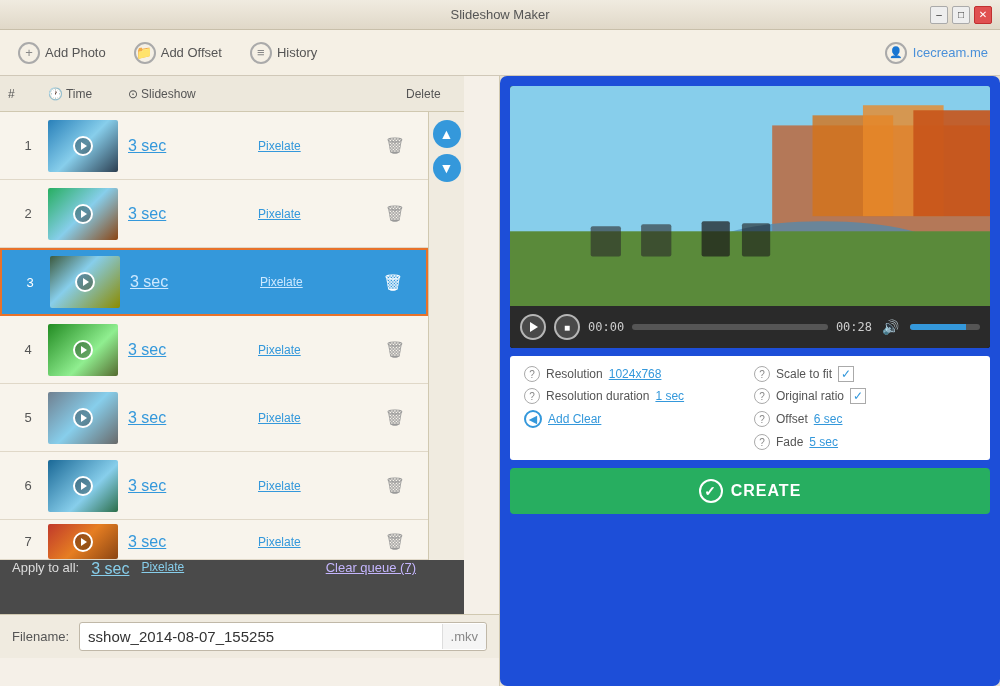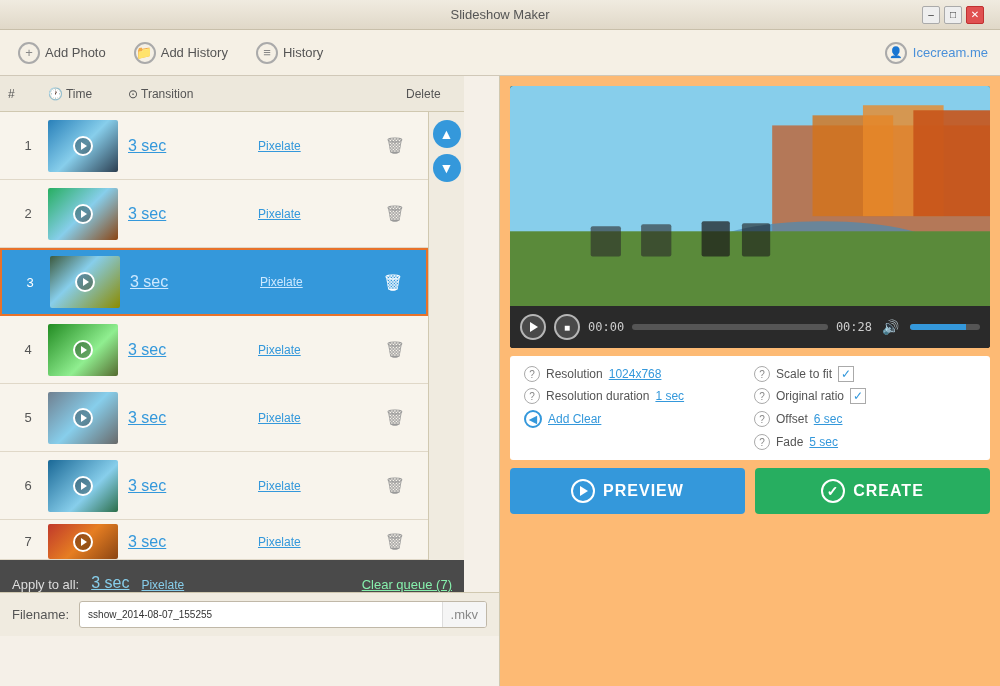--- a/index.html
+++ b/index.html
@@ -14,21 +14,21 @@
     }
 
     
     .title-bar {
       background: linear-gradient(to bottom, #f0ebe0, #e0d8c8);
       height: 30px;
       display: flex;
       align-items: center;
       justify-content: space-between;
       border-bottom: 1px solid #c8bfaa;
-      padding: 0 16px;
+      padding: 0 8px;
       user-select: none;
     }
     .title-bar-title {
       position: absolute;
       left: 50%;
       transform: translateX(-50%);
       font-size: 13px;
       color: #555;
     }
     .title-bar-controls {
@@ -235,31 +235,31 @@
       display: flex;
       align-items: center;
       justify-content: center;
       cursor: pointer;
       color: white;
       font-size: 14px;
     }
 
     
     .apply-bar {
-      height: 32px;
+      height: 54px;
       background: #4a4a4a;
       display: flex;
-      align-items: flex-end;
+      align-items: flex-start;
       padding: 0 12px;
       gap: 12px;
       color: #ddd;
       font-size: 13px;
     }
     .apply-bar .time-link, .apply-bar .trans-link { color: #87ceeb; }
-    .apply-bar .clear-link { color: #86efac; text-decoration: underline; cursor: pointer; margin-left: auto; }
+    .apply-bar .clear-link { color: #c4b5fd; text-decoration: underline; cursor: pointer; margin-left: auto; margin-right: 36px; }
 
     
     .filename-bar {
       height: 44px;
       background: #f0ebe0;
       display: flex;
       align-items: center;
       padding: 0 12px;
       gap: 10px;
       border-top: 1px solid #d0c8b0;
@@ -272,40 +272,41 @@
       border: 1px solid #c0b8a8;
       border-radius: 3px;
       background: white;
       overflow: hidden;
     }
     .filename-input {
       flex: 1;
       border: none;
       outline: none;
       padding: 5px 8px;
-      font-size: 10px;
+      font-size: 15px;
       color: #333;
       background: transparent;
     }
     .filename-ext {
       padding: 5px 8px;
       color: #888;
       font-size: 13px;
       background: #f5f5f5;
       border-left: 1px solid #ddd;
     }
 
     
     .right-panel {
       flex: 1;
       display: flex;
       flex-direction: column;
-      background: #fdba74;
+      background: #1d4ed8;
       padding: 10px;
       gap: 8px;
+      border-radius: 7px;
     }
 
     
     .video-preview {
       background: black;
       border-radius: 3px;
       overflow: hidden;
       flex-shrink: 0;
     }
     .video-image {
@@ -547,21 +548,21 @@
   </div>
 </div>
 
 <div class="toolbar">
   <div class="toolbar-btn">
     <div class="icon-circle">+</div>
     <span>Add Photo</span>
   </div>
   <div class="toolbar-btn">
     <div class="icon-circle">📁</div>
-    <span>Add History</span>
+    <span>Add Offset</span>
   </div>
   <div class="toolbar-btn">
     <div class="icon-circle">≡</div>
     <span>History</span>
   </div>
   <div class="toolbar-right">
     <div class="user-icon">👤</div>
     <span>Icecream.me</span>
   </div>
 </div>
@@ -572,21 +573,21 @@
     <div class="left-section">
 
       <div class="table-header">
         <span>#</span>
         <span>
           <span>🕐</span>
           <span>Time</span>
         </span>
         <span>
           <span>⊙</span>
-          <span>Transition</span>
+          <span>Slideshow</span>
         </span>
         <span></span>
         <span>Delete</span>
       </div>
 
       <div class="list-container" style="flex:1; display:flex;">
         <div class="slide-list" style="flex:1;">
 
           <div class="slide-row">
             <span class="slide-num">1</span>
@@ -759,23 +760,19 @@
       </div>
 
       <div class="setting-row" style="grid-column:2;">
         <div class="help-icon">?</div>
         <span class="setting-label">Fade</span>
         <a class="setting-value">5 sec</a>
       </div>
     </div>
 
     <div class="action-buttons">
-      <button class="btn-preview">
-        <div class="btn-play-icon"></div>
-        <span>PREVIEW</span>
-      </button>
       <button class="btn-create">
         <div class="btn-check-icon">✓</div>
         <span>CREATE</span>
       </button>
     </div>
   </div>
 </div>
 
 </body></html>

